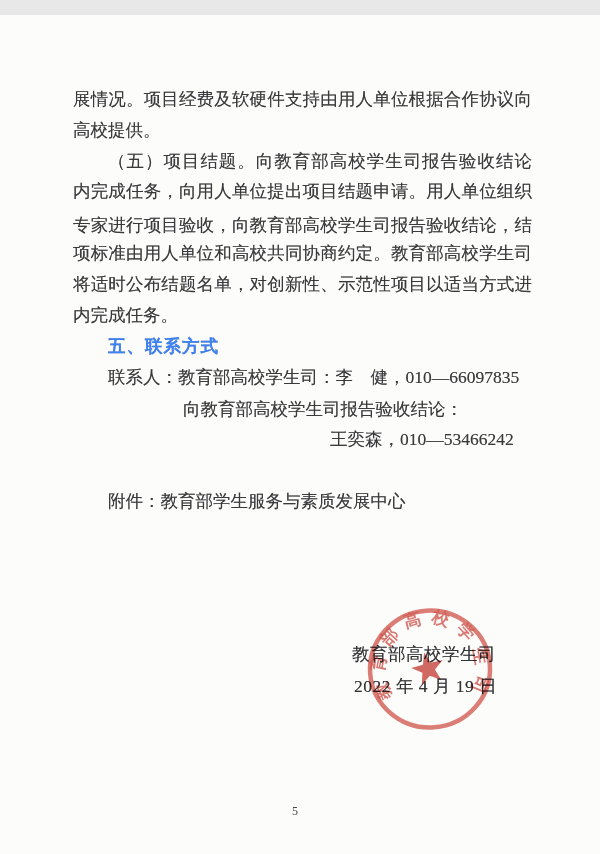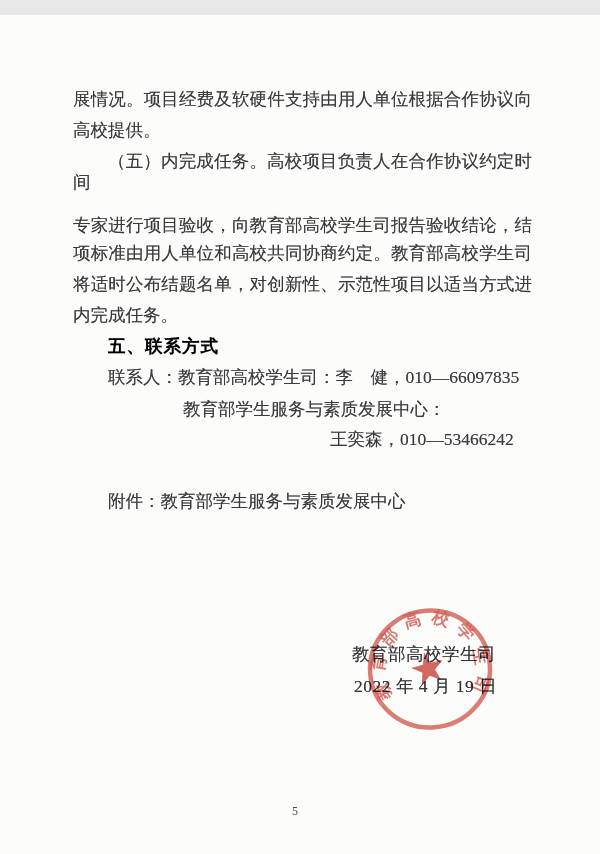--- a/index.html
+++ b/index.html
@@ -14,21 +14,21 @@
     position:absolute; left:73px; width:459px;
     font-size:17.5px; line-height:21px;
     text-align:justify; text-justify:inter-character;
     text-shadow:0 0 0.6px rgba(70,70,72,.55);
     white-space:normal;
   }
   .jfull { text-align-last:justify; }
   .indent { text-indent:35px; }
   .heading {
     font-family:"Liberation Sans","DejaVu Sans",sans-serif;
-    font-weight:bold; font-size:17.5px; color:#000000;
+    font-weight:bold; font-size:17.5px; color:#3b82f6;
     text-align:center; text-align-last:left; letter-spacing:1px;
   }
   .free {
     position:absolute; font-size:17.5px; line-height:21px;
     text-shadow:0 0 0.6px rgba(70,70,72,.55); white-space:nowrap;
   }
   .sig { color:#333336; letter-spacing:0.5px; }
   .seal {
     position:absolute; left:354px; top:578px;
     mix-blend-mode:multiply; opacity:0.92;
@@ -45,30 +45,31 @@
     text-align:center; font-size:12px; color:#4a4a4c;
   }
 </style>
 </head>
 <body>
 
 <div class="page">
 
   <div class="line jfull" style="top:74px">展情况。项目经费及软硬件支持由用人单位根据合作协议向</div>
   <div class="line" style="top:105px">高校提供。</div>
-  <div class="line jfull indent" style="top:136px">（五）内完成任务。高校项目负责人在合作协议约定时间</div>
+  <div class="line jfull indent" style="top:136px">（五）项目结题。向教育部高校学生司报告验收结论</div>
+  <div class="line jfull" style="top:166px">内完成任务，向用人单位提出项目结题申请。用人单位组织</div>
   <div class="line jfull" style="top:200px">专家进行项目验收，向教育部高校学生司报告验收结论，结</div>
   <div class="line jfull" style="top:228px">项标准由用人单位和高校共同协商约定。教育部高校学生司</div>
   <div class="line jfull" style="top:259px">将适时公布结题名单，对创新性、示范性项目以适当方式进</div>
   <div class="line" style="top:290px">内完成任务。</div>
 
   <div class="line heading indent" style="top:321px">五、联系方式</div>
 
   <div class="line indent" style="top:352px">联系人：教育部高校学生司：李　健，010—66097835</div>
-  <div class="free" style="top:384px; left:183px">教育部学生服务与素质发展中心：</div>
+  <div class="free" style="top:384px; left:183px">向教育部高校学生司报告验收结论：</div>
   <div class="free" style="top:414px; left:330px">王奕森，010—53466242</div>
 
   <div class="line indent" style="top:476px">附件：教育部学生服务与素质发展中心</div>
 
   <div class="free sig" style="top:629px; left:352px">教育部高校学生司</div>
   <div class="free sig" style="top:661px; left:354px">2022 年 4 月 19 日</div>
 
   <svg class="seal" width="152" height="152" viewBox="0 0 152 152">
     <defs>
       <path id="sealArc" d="M 38.3 102.4 A 46 46 0 1 1 113.7 102.4" fill="none"></path>

